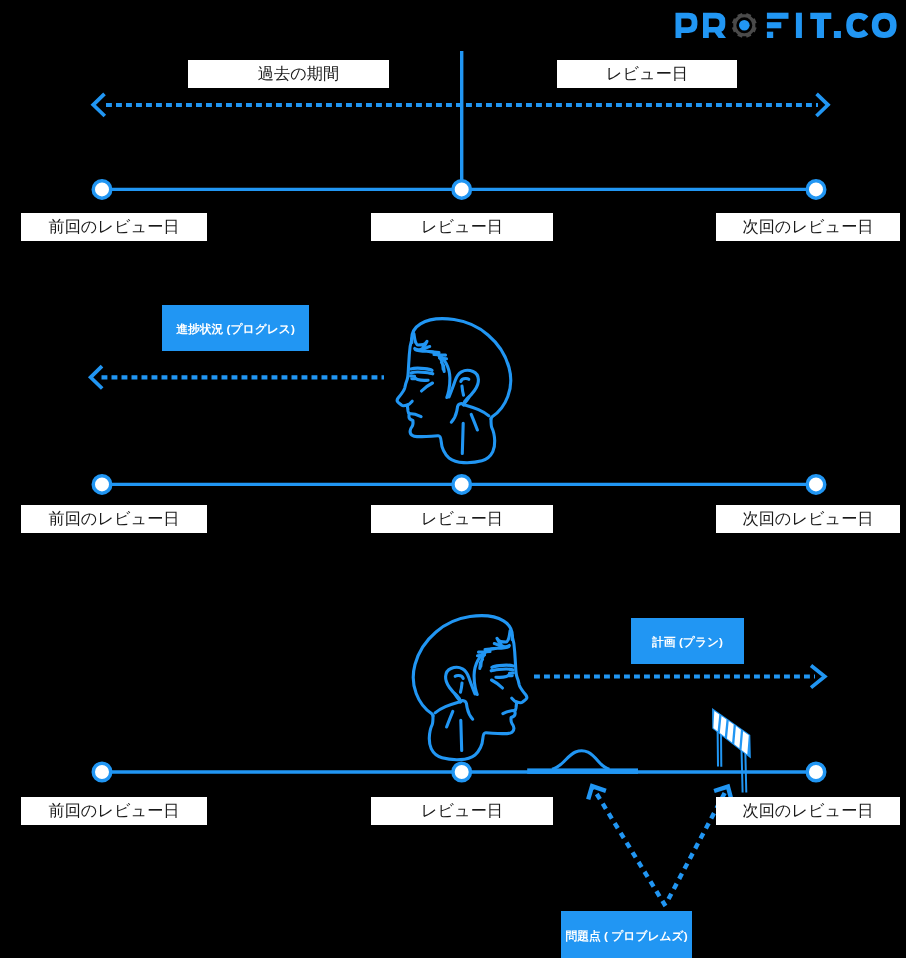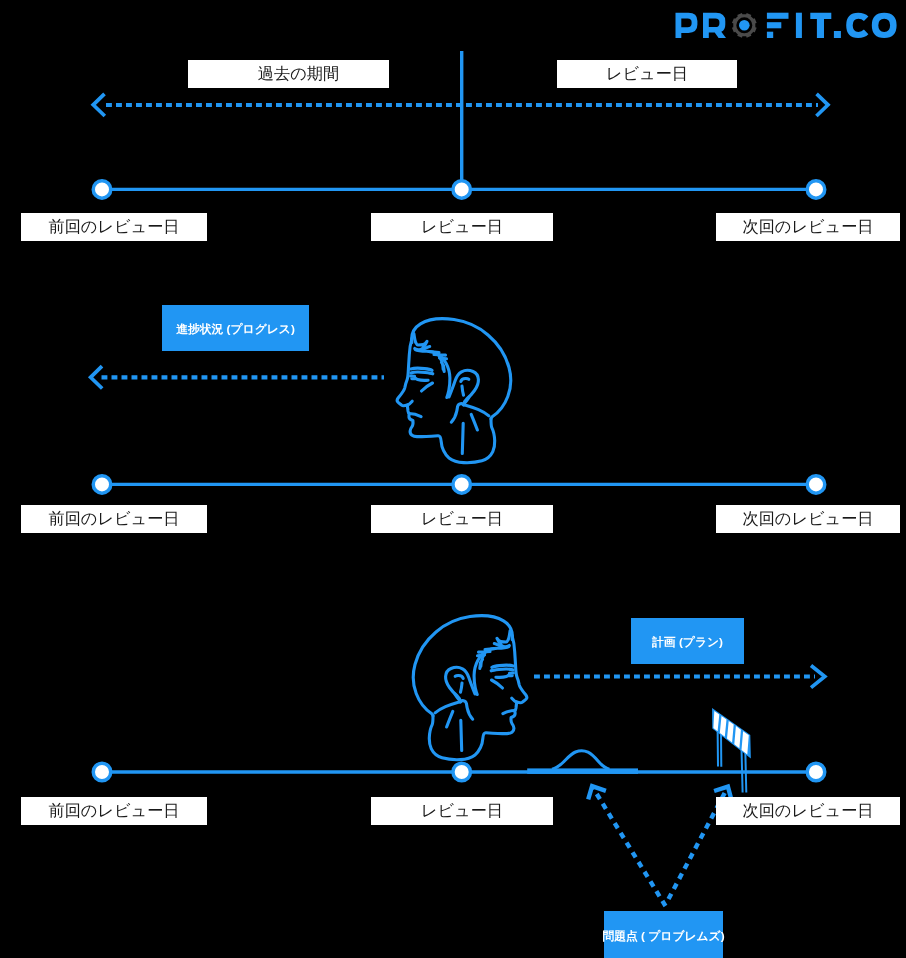--- a/index.html
+++ b/index.html
@@ -149,15 +149,15 @@
 
 <div class="blabel" style="left:162px;top:305px;width:147px;height:46px;text-align:center;">進捗状況 (プログレス)</div>
 <div class="wlabel" style="left:21px;top:505px;width:186px;">前回のレビュー日</div>
 <div class="wlabel" style="left:371px;top:505px;width:182px;">レビュー日</div>
 <div class="wlabel" style="left:716px;top:505px;width:184px;">次回のレビュー日</div>
 
 <div class="blabel" style="left:631px;top:618px;width:113px;height:46px;">計画 (プラン)</div>
 <div class="wlabel" style="left:21px;top:797px;width:186px;">前回のレビュー日</div>
 <div class="wlabel" style="left:371px;top:797px;width:182px;">レビュー日</div>
 <div class="wlabel" style="left:716px;top:797px;width:184px;">次回のレビュー日</div>
-<div class="blabel" style="left:604px;top:911px;width:119px;height:47px;">問題点 ( プロブレムズ)</div>
+<div class="blabel" style="left:561px;top:911px;width:131px;height:47px;">問題点 ( プロブレムズ)</div>
 
 </div>
 
 </body></html>

